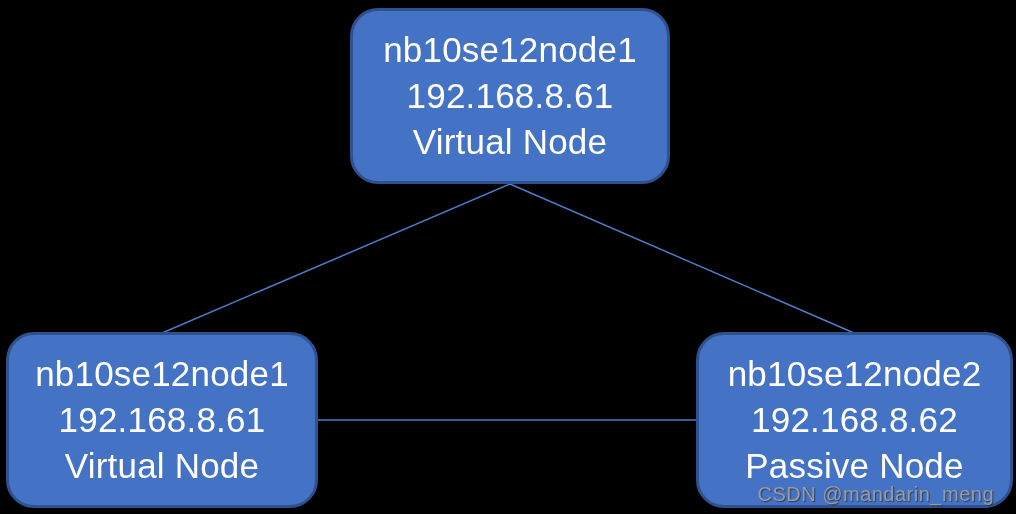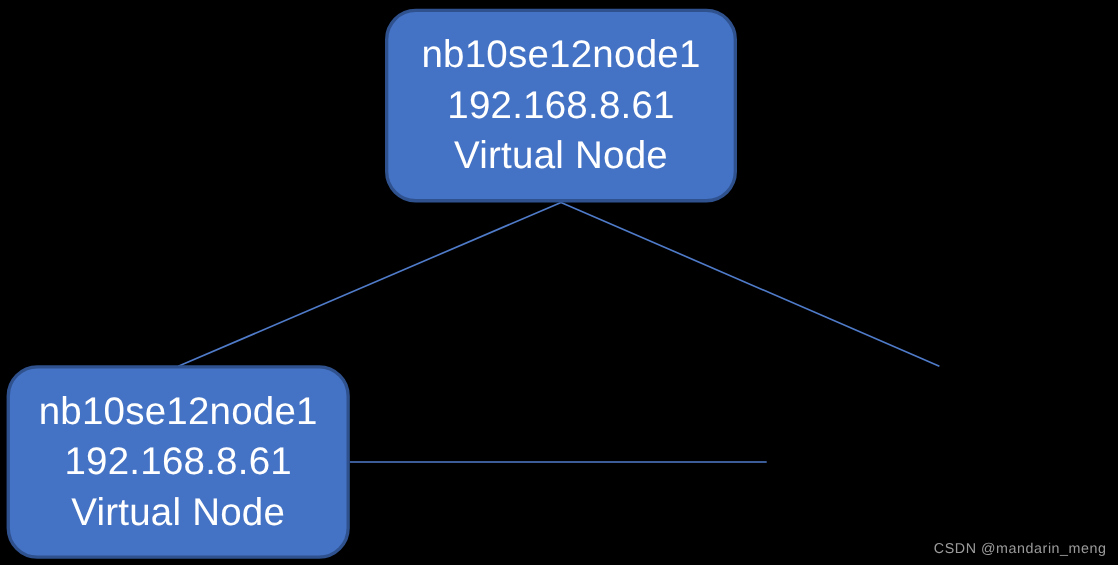--- a/index.html
+++ b/index.html
@@ -45,23 +45,23 @@
     text-align:center;
     font-size:35px;
     line-height:46px;
     letter-spacing:0.2px;
   }
   .node-virtual{left:350px;top:8px;width:320px;height:176px;}
   .node-active{left:6px;top:332px;width:312px;height:176px;}
   .node-passive{left:696px;top:332px;width:317px;height:176px;}
   .watermark{
     position:absolute;
-    right:10px;
+    right:22px;
     bottom:8px;
-    font-size:13px;
+    font-size:20px;
     color:var(--watermark);
     text-shadow:1px 1px 1px rgba(0,0,0,0.45);
     letter-spacing:0.5px;
   }
 </style>
 </head>
 <body>
 
 <div class="stage">
 
@@ -76,16 +76,21 @@
     <div>192.168.8.61</div>
     <div>Virtual Node</div>
   </div>
 
   <div class="node node-active">
     <div>nb10se12node1</div>
     <div>192.168.8.61</div>
     <div>Virtual Node</div>
   </div>
 
+  <div class="node node-passive">
+    <div>nb10se12node2</div>
+    <div>192.168.8.62</div>
+    <div>Passive Node</div>
+  </div>
 
   <div class="watermark">CSDN @mandarin_meng</div>
 
 </div>
 
 </body></html>

